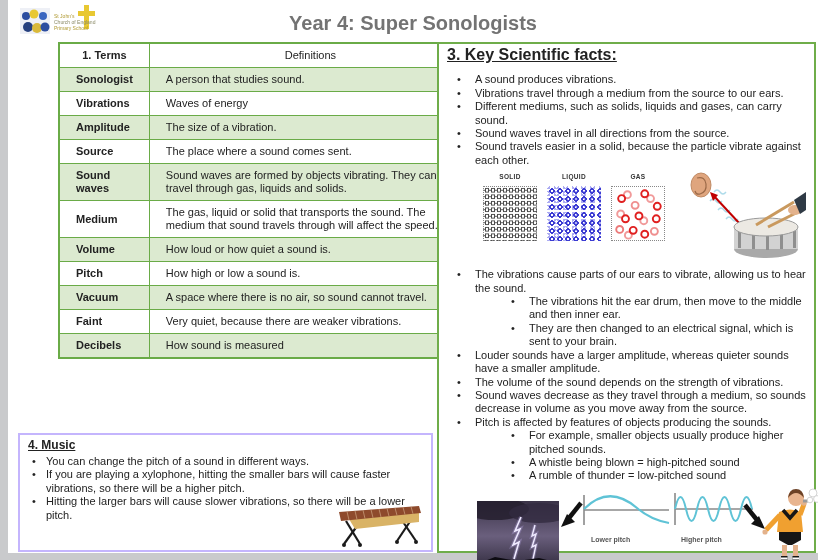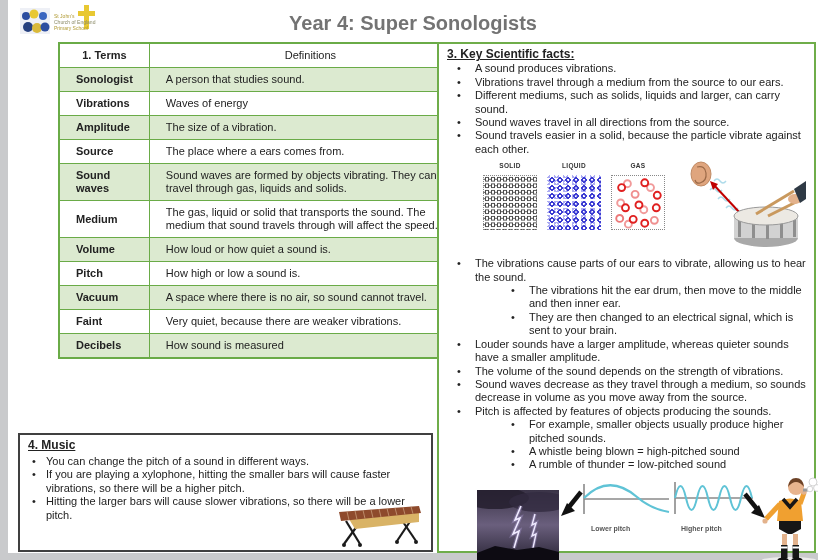--- a/index.html
+++ b/index.html
@@ -19,31 +19,31 @@
   .terms-table { position: absolute; left: 10px; top: 42px; width: 415px;
                  border-collapse: collapse; font-size: 11px; color: #222; margin-left: 40px; }
   .terms-table td, .terms-table th { border: 1.5px solid #6aab47; padding: 5px 16px; vertical-align: middle; line-height: 13px; text-align: left; }
   .terms-table { border: 2.5px solid #6aab47; }
   .terms-table th { font-weight: normal; text-align: center; padding: 5px 4px; }
   .terms-table .term { font-weight: bold; width: 80px; }
   .terms-table tbody tr:nth-child(odd) td { background: #dcead0; }
 
   
   .music-box { position: absolute; left: 10px; top: 433px; width: 415px; height: 119px;
-               border: 2px solid #404040; background: #fff; padding: 4px 8px; font-size: 11px; line-height: 13.5px; color: #222; }
+               border: 2px solid #c4b5fd; background: #fff; padding: 4px 8px; font-size: 11px; line-height: 13.5px; color: #222; }
   .music-title { font-weight: bold; text-decoration: underline; font-size: 12px; margin-bottom: 2px; }
   .mb { display: grid; grid-template-columns: 14px 1fr; padding-left: 4px; }
   .mb .dot { font-size: 11px; }
   .xylophone { position: absolute; right: 8px; bottom: 3px; width: 88px; height: 48px; }
 
   
   .facts-box { position: absolute; left: 429px; top: 42px; width: 379px; height: 511px;
                border: 2.5px solid #6fad4a; background: #fff; padding: 4px 8px 0 8px;
                font-size: 11px; line-height: 13.4px; color: #222; }
-  .facts-title { font-weight: bold; text-decoration: underline; font-size: 12px; margin-bottom: 1px; }
+  .facts-title { font-weight: bold; text-decoration: underline; font-size: 16px; margin-bottom: 12px; }
   .b1 { display: grid; grid-template-columns: 26px 1fr; padding-left: 2px; }
   .b1 .dot { padding-left: 8px; }
   .b2 { display: grid; grid-template-columns: 26px 1fr; margin-left: 56px; }
   .b2 .dot { padding-left: 8px; }
 
   
   .states-row { display: flex; align-items: flex-start; margin: 3px 0 3px 36px; height: 95px; }
   .state-fig { width: 54px; margin-right: 10px; }
   .state-label { text-align: center; font-size: 6.5px; font-weight: bold; color: #333; margin-bottom: 2px; letter-spacing: .3px; }
   .state-box { width: 54px; height: 55px; }
@@ -108,21 +108,21 @@
       <tr>
           <td class="term">Vibrations</td>
           <td>Waves of energy</td>
         </tr>
       <tr>
           <td class="term">Amplitude</td>
           <td>The size of a vibration.</td>
         </tr>
       <tr>
           <td class="term">Source</td>
-          <td>The place where a ears comes from.</td>
+          <td>The place where a sound comes sent.</td>
         </tr>
       <tr>
           <td class="term">Sound waves</td>
           <td>Sound waves are formed by objects vibrating. They can travel through gas, liquids and solids.</td>
         </tr>
       <tr>
           <td class="term">Medium</td>
           <td>The gas, liquid or solid that transports the sound. The medium that sound travels through will affect the speed.</td>
         </tr>
       <tr>
@@ -193,21 +193,21 @@
     <div class="b1">
         <span class="dot">•</span>
         <span>A sound produces vibrations.</span>
       </div>
     <div class="b1">
         <span class="dot">•</span>
         <span>Vibrations travel through a medium from the source to our ears.</span>
       </div>
     <div class="b1">
         <span class="dot">•</span>
-        <span>Different mediums, such as solids, liquids and larger, can carry sound.</span>
+        <span>Different mediums, such as solids, liquids and gases, can carry sound.</span>
       </div>
     <div class="b1">
         <span class="dot">•</span>
         <span>Sound waves travel in all directions from the source.</span>
       </div>
     <div class="b1">
         <span class="dot">•</span>
         <span>Sound travels easier in a solid, because the particle vibrate against each other.</span>
       </div>
 

